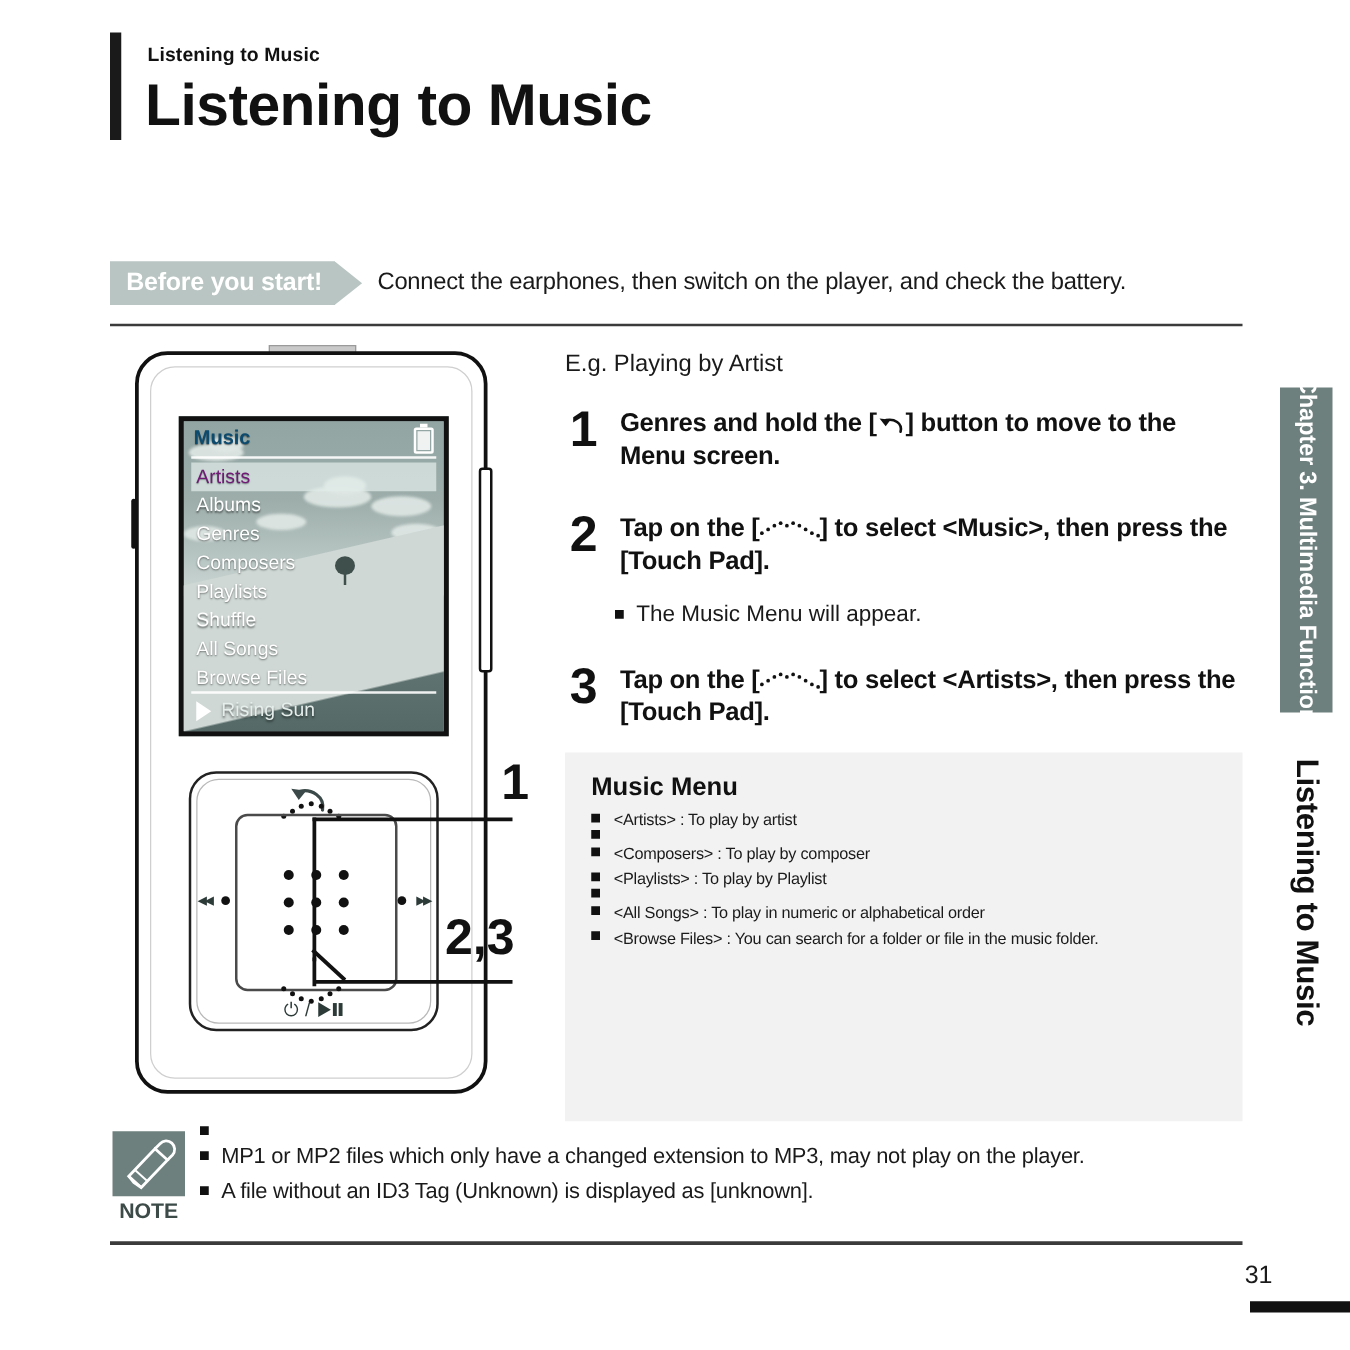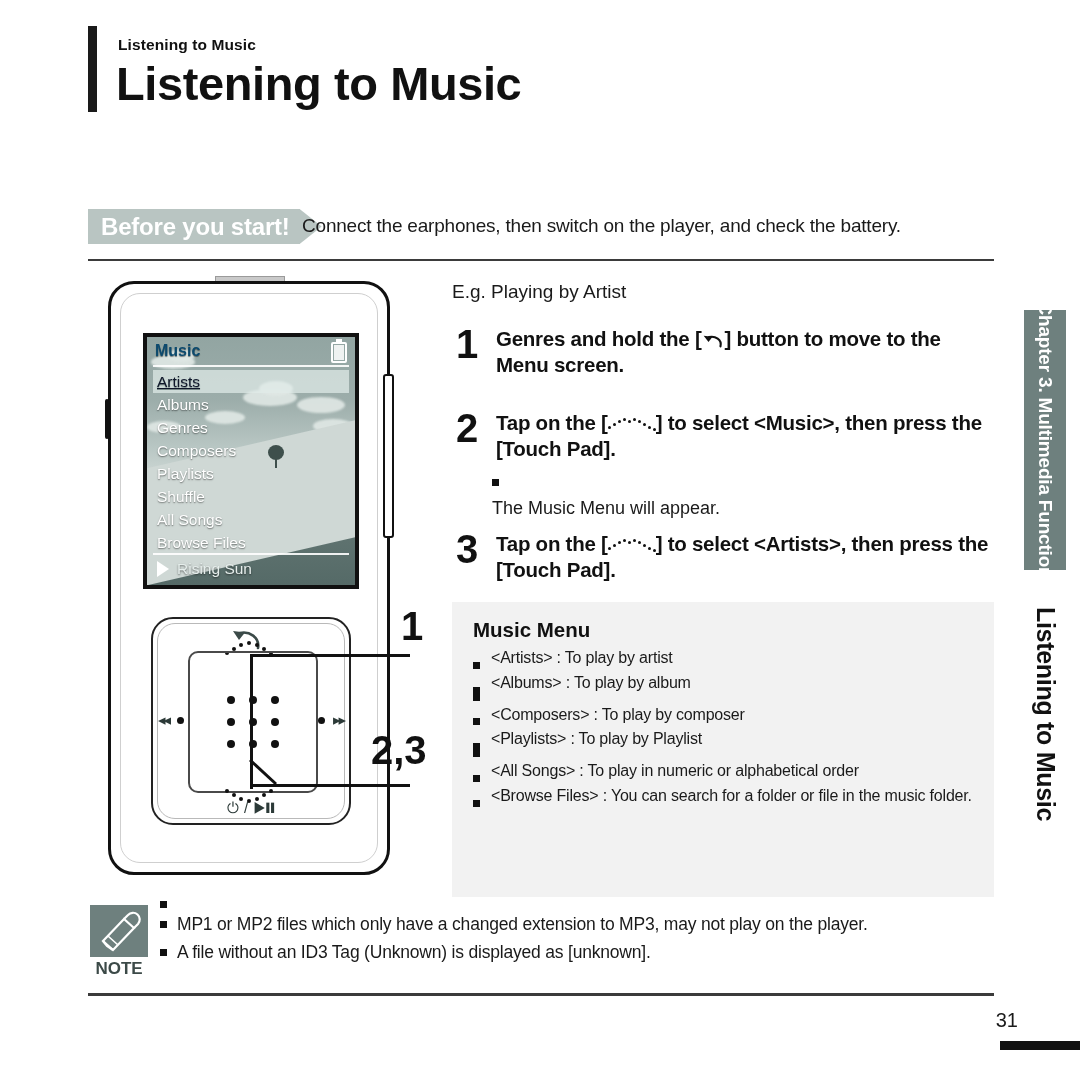--- a/index.html
+++ b/index.html
@@ -11,21 +11,21 @@
   }
   .page{position:absolute;inset:0;}
 
   
   .hdr-bar{position:absolute;left:88px;top:26px;width:9px;height:86px;background:#1a1a1a;}
   .hdr-kicker{position:absolute;left:118px;top:36px;font-size:15.5px;font-weight:bold;color:#111;letter-spacing:.1px;}
   .hdr-title{position:absolute;left:116px;top:56px;font-size:47px;font-weight:bold;color:#111;letter-spacing:-.4px;}
 
   
   .bys{position:absolute;left:88px;top:209px;height:35px;display:flex;align-items:stretch;}
-  .bys-tag{background:#b9c5c2;color:#ffffff;font-size:24px;font-weight:bold;
+  .bys-tag{background:#b9c5c2;color:#ffffff;font-size:20px;font-weight:bold;
            display:flex;align-items:center;padding:0 10px 0 13px;letter-spacing:-.2px;}
   .bys-arrow{width:22px;background:#b9c5c2;clip-path:polygon(0 0,0 100%,100% 50%);}
   .bys-text{position:absolute;left:302px;top:215px;font-size:19px;color:#1a1a1a;letter-spacing:-.2px;white-space:nowrap;}
   .rule-top{position:absolute;left:88px;top:259px;width:906px;height:2px;background:#3b3b3b;}
 
   
   .device{position:absolute;left:108px;top:281px;width:282px;height:594px;}
   .dev-top-tab{position:absolute;left:107px;top:-5px;width:68px;height:7px;background:#c9c9c9;border:1px solid #9a9a9a;}
   .dev-body{position:absolute;inset:0;border:3px solid #111;border-radius:26px;background:#fff;}
   .dev-inner{position:absolute;left:9px;top:9px;right:9px;bottom:9px;border:1px solid #cfcfcf;border-radius:20px;}
@@ -48,21 +48,21 @@
 
   .scr-title{position:absolute;left:8px;top:5px;font-size:16px;font-weight:bold;color:#0c4a6e;
              text-shadow:0 1px 1px rgba(0,0,0,.45);}
   .batt{position:absolute;right:8px;top:5px;width:12px;height:17px;border:2px solid #fff;border-radius:2px;}
   .batt:before{content:"";position:absolute;left:3px;top:-5px;width:6px;height:3px;background:#fff;}
   .batt:after{content:"";position:absolute;left:1px;top:1px;right:1px;bottom:1px;background:#fff;opacity:.85;}
   .scr-rule{position:absolute;left:6px;right:6px;top:28px;height:2px;background:#fff;opacity:.9;}
   .scr-list{position:absolute;left:6px;right:6px;top:33px;}
   .scr-item{height:23px;line-height:23px;padding-left:4px;font-size:15.5px;color:#fff;
             text-shadow:0 1px 1.5px rgba(0,0,0,.5);white-space:nowrap;}
-  .scr-item.sel{background:rgba(225,235,233,.72);color:#0f172a;text-shadow:0 1px 1px rgba(60,80,78,.6);text-decoration:underline;}
+  .scr-item.sel{background:rgba(225,235,233,.72);color:#701a75;text-shadow:0 1px 1px rgba(60,80,78,.6);}
   .scr-now-rule{position:absolute;left:6px;right:6px;bottom:30px;height:2px;background:#fff;opacity:.9;}
   .scr-now{position:absolute;left:10px;right:6px;bottom:3px;height:26px;line-height:26px;font-size:15.5px;color:#e6eeec;
            text-shadow:0 1px 2px rgba(0,0,0,.55);display:flex;align-items:center;gap:8px;}
   .play-tri{width:0;height:0;border-left:12px solid #fff;border-top:8px solid transparent;border-bottom:8px solid transparent;}
 
   
   .pad-outer{position:absolute;left:43px;top:336px;width:196px;height:204px;border:2px solid #222;border-radius:22px;}
   .pad-outer2{position:absolute;left:4px;top:4px;right:4px;bottom:4px;border:1px solid #b9b9b9;border-radius:18px;}
   .pad-inner{position:absolute;left:35px;top:32px;width:126px;height:138px;border:2px solid #4a4a4a;border-radius:10px;}
   .ret-arrow{position:absolute;left:74px;top:9px;width:36px;height:22px;color:#3b4a48;}
@@ -88,21 +88,21 @@
   .bsq{display:inline-block;width:7px;height:7px;background:#111;flex:0 0 7px;position:relative;top:-2px;}
 
   .inline-ret{display:inline-block;width:23px;text-align:center;vertical-align:-2px;}
   .inline-chev{display:inline-block;width:48px;height:14px;position:relative;vertical-align:-1px;}
   .inline-chev .cd{position:absolute;width:3px;height:3px;background:#111;border-radius:50%;}
 
   
   .mm{position:absolute;left:452px;top:602px;width:542px;height:295px;background:#f2f2f2;}
   .mm-title{position:absolute;left:21px;top:16px;font-size:20.5px;font-weight:bold;color:#111;}
   .mm-list{position:absolute;left:21px;top:44px;right:14px;}
-  .mm-row{display:flex;gap:11px;align-items:flex-end;font-size:16px;color:#1a1a1a;line-height:1.55;}
+  .mm-row{display:flex;gap:11px;align-items:center;font-size:13px;color:#1a1a1a;line-height:1.55;}
   .mm-row .txt{letter-spacing:-.2px;}
 
   
   .note{position:absolute;left:88px;top:903px;width:906px;}
   .note-icon{position:absolute;left:2px;top:2px;width:58px;height:52px;background:#6e807e;}
   .note-label{position:absolute;left:2px;top:56px;width:58px;text-align:center;font-size:17px;font-weight:bold;color:#3c4a48;}
   .note-lines{position:absolute;left:72px;top:0;right:0;}
   .note-row{display:flex;gap:10px;align-items:baseline;font-size:17.5px;color:#1a1a1a;line-height:1.62;letter-spacing:-.2px;}
   .rule-bot{position:absolute;left:88px;top:993px;width:906px;height:3px;background:#3b3b3b;}
 
@@ -233,63 +233,59 @@
   </div>
 
   <div class="lead" style="left:250px;top:654px;width:160px;height:3px;"></div>
   <div class="lead" style="left:250px;top:654px;width:3px;height:135px;"></div>
   <div class="lead" style="left:250px;top:766px;width:3px;height:3px;"></div>
   <div class="lead" style="left:252px;top:784px;width:158px;height:3px;"></div>
   <svg style="position:absolute;left:248px;top:758px;width:40px;height:32px;">
     <line x1="2" y1="2" x2="28" y2="26" stroke="#111" stroke-width="3"></line>
   </svg>
   <div class="callout-num" style="left:401px;top:604px;">1</div>
-  <div class="callout-num" style="left:371px;top:728px;">2,3</div>
+  <div class="callout-num" style="left:356px;top:728px;">2,3</div>
 
   <div class="eg">E.g. Playing by Artist</div>
 
   <div class="step" style="left:452px;top:326px;width:540px;">
     <div class="step-n">1</div>
     <div class="step-t">
       <span>Genres and hold the [</span><svg class="inline-ret" viewBox="0 0 26 16">
           <path d="M22 14 C24 6, 16 2, 9 3.5" fill="none" stroke="#111" stroke-width="2.4" stroke-linecap="round"></path>
           <path d="M3 2 L13 3.2 L8.5 9 Z" fill="#111"></path>
         </svg><span>] button to move to the Menu screen.</span>
     </div>
   </div>
 
   <div class="step" style="left:452px;top:410px;width:545px;">
     <div class="step-n">2</div>
     <div class="step-t">
       <span>Tap on the [</span><span class="inline-chev"><span class="cd" style="left:0;top:9px;"></span><span class="cd" style="left:5px;top:6px;"></span><span class="cd" style="left:10px;top:3px;"></span><span class="cd" style="left:15px;top:1px;"></span><span class="cd" style="left:20px;top:3px;"></span><span class="cd" style="left:25px;top:1px;"></span><span class="cd" style="left:30px;top:3px;"></span><span class="cd" style="left:35px;top:6px;"></span><span class="cd" style="left:40px;top:9px;"></span><span class="cd" style="left:45px;top:11px;"></span></span><span>] to select &lt;Music&gt;, then press the [Touch Pad].</span>
     </div>
   </div>
 
-  <div class="sub" style="left:492px;top:481px;flex-direction:column;">
+  <div class="sub" style="left:492px;top:481px;">
     <span class="bsq"></span>
     <span>The Music Menu will appear.</span>
   </div>
 
   <div class="step" style="left:452px;top:531px;width:545px;">
     <div class="step-n">3</div>
     <div class="step-t">
       <span>Tap on the [</span><span class="inline-chev"><span class="cd" style="left:0;top:9px;"></span><span class="cd" style="left:5px;top:6px;"></span><span class="cd" style="left:10px;top:3px;"></span><span class="cd" style="left:15px;top:1px;"></span><span class="cd" style="left:20px;top:3px;"></span><span class="cd" style="left:25px;top:1px;"></span><span class="cd" style="left:30px;top:3px;"></span><span class="cd" style="left:35px;top:6px;"></span><span class="cd" style="left:40px;top:9px;"></span><span class="cd" style="left:45px;top:11px;"></span></span><span>] to select &lt;Artists&gt;, then press the [Touch Pad].</span>
     </div>
   </div>
 
   <div class="mm">
     <div class="mm-title">Music Menu</div>
     <div class="mm-list">
       <div class="mm-row">
         <span class="bsq"></span>
         <span class="txt">&lt;Artists&gt; : To play by artist</span>
-      </div>
-      <div class="mm-row">
-        <span class="bsq"></span>
-        <span class="txt">&lt;Albums&gt; : To play by album</span>
       </div>
       <div class="mm-row">
         <span class="bsq"></span>
       </div>
       <div class="mm-row">
         <span class="bsq"></span>
         <span class="txt">&lt;Composers&gt; : To play by composer</span>
       </div>
       <div class="mm-row">
         <span class="bsq"></span>

